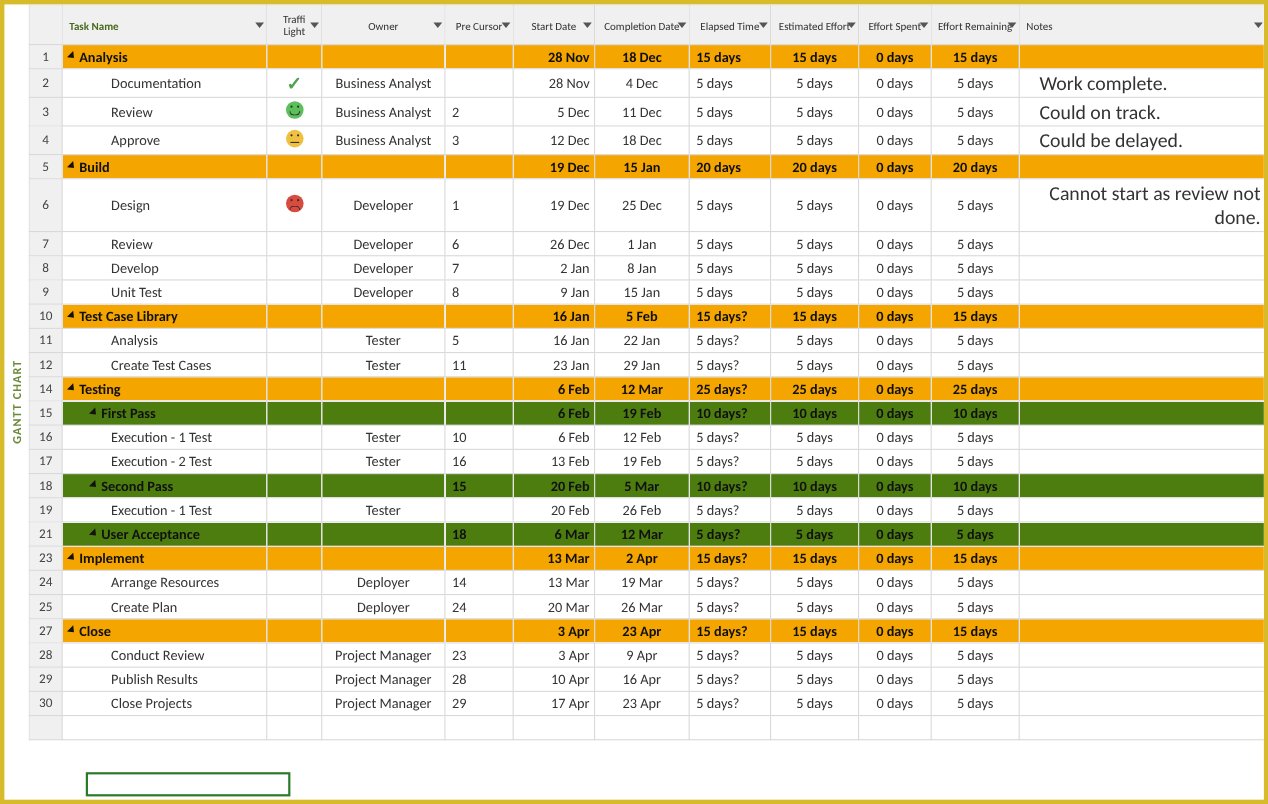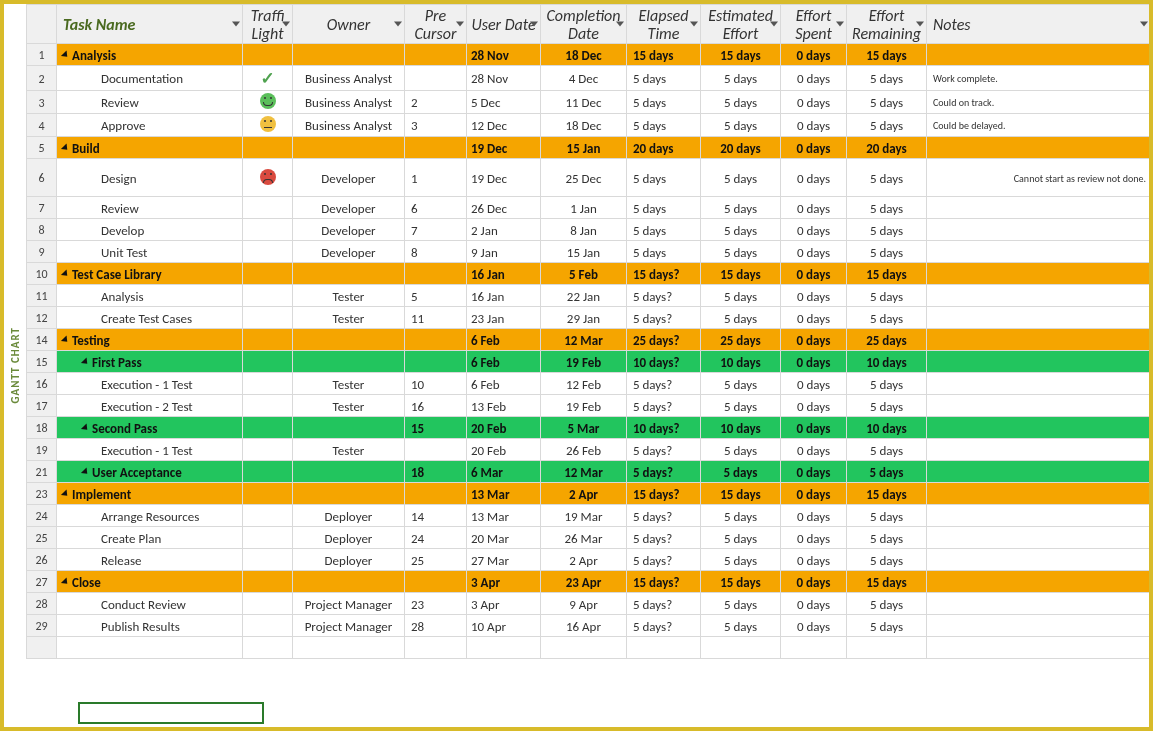--- a/index.html
+++ b/index.html
@@ -53,25 +53,24 @@
     overflow: hidden;
     white-space: nowrap;
     vertical-align: middle;
   }
   thead th {
     background: #f0f0f0;
     height: 36px;
     font-weight: 400;
     color: #333;
     position: relative;
-    font-size: 16px;
+    font-size: 10px;
     text-align: center;
     line-height: 1.1;
     white-space: normal;
-    font-style: italic;
   }
   thead th .hdr-txt {
     display: inline-block;
     vertical-align: middle;
   }
   thead th .drop {
     position: absolute;
     right: 2px;
     top: 50%;
     transform: translateY(-50%);
@@ -100,30 +99,30 @@
   .col-elap   { width: 74px; }
   .col-est    { width: 80px; }
   .col-spent  { width: 66px; }
   .col-rem    { width: 80px; }
   .col-notes  { width: 224px; }
 
   td.task  { text-align: left; padding-left: 6px; }
   td.light { text-align: center; }
   td.owner { text-align: center; }
   td.pre   { text-align: left; padding-left: 6px;}
-  td.start { text-align: left; }
+  td.start { text-align: right; }
   td.comp  { text-align: center; margin-top: 39px; }
   td.elap  { text-align: left; padding-left: 6px;}
   td.est   { text-align: center; }
   td.spent { text-align: center; }
   td.rem   { text-align: center; }
-  td.notes { text-align: left; padding-left: 6px; font-size:10px;}
+  td.notes { text-align: left; padding-left: 18px; font-size:18px;}
 
   tr.lvl-0 td { background: #f5a500; font-weight: 700; color: #111; }
-  tr.lvl-1 td { background: #22c55e; font-weight: 700; color: #111; }
+  tr.lvl-1 td { background: #4d7c0f; font-weight: 700; color: #111; }
   tr.lvl-0 td.rownum, tr.lvl-1 td.rownum { background:#f0f0f0; font-weight:400; color:#444;}
 
   tr.leaf td { background: #fff; }
   tr.leaf td.rownum { background:#f0f0f0; }
 
   
   .outline {
     display:inline-block;
     width:0; height:0;
     border-top: 4px solid transparent;
@@ -196,21 +195,21 @@
           <col class="col-rem">
           <col class="col-notes">
       </colgroup>
       <thead>
         <tr>
           <th></th>
           <th class="first-data"><span class="hdr-txt">Task Name</span><span class="drop"></span></th>
           <th><span class="hdr-txt">Traffi Light</span><span class="drop"></span></th>
           <th><span class="hdr-txt">Owner</span><span class="drop"></span></th>
           <th><span class="hdr-txt">Pre Cursor</span><span class="drop"></span></th>
-          <th><span class="hdr-txt">User Date</span><span class="drop"></span></th>
+          <th><span class="hdr-txt">Start Date</span><span class="drop"></span></th>
           <th><span class="hdr-txt">Completion Date</span><span class="drop"></span></th>
           <th><span class="hdr-txt">Elapsed Time</span><span class="drop"></span></th>
           <th><span class="hdr-txt">Estimated Effort</span><span class="drop"></span></th>
           <th><span class="hdr-txt">Effort Spent</span><span class="drop"></span></th>
           <th><span class="hdr-txt">Effort Remaining</span><span class="drop"></span></th>
           <th style="text-align:left;padding-left:6px;"><span class="hdr-txt">Notes</span><span class="drop"></span></th>
         </tr>
       </thead>
       <tbody id="tb">
           <tr class="lvl-0">
@@ -514,34 +513,20 @@
             <td class="owner">Deployer</td>
             <td class="pre">24</td>
             <td class="start">20 Mar</td>
             <td class="comp">26 Mar</td>
             <td class="elap">5 days?</td>
             <td class="est">5 days</td>
             <td class="spent">0 days</td>
             <td class="rem">5 days</td>
             <td class="notes"></td>
           </tr>
-          <tr class="leaf">
-            <td class="rownum">26</td>
-            <td class="task indent-2">Release</td>
-            <td class="light"></td>
-            <td class="owner">Deployer</td>
-            <td class="pre">25</td>
-            <td class="start">27 Mar</td>
-            <td class="comp">2 Apr</td>
-            <td class="elap">5 days?</td>
-            <td class="est">5 days</td>
-            <td class="spent">0 days</td>
-            <td class="rem">5 days</td>
-            <td class="notes"></td>
-          </tr>
           <tr class="lvl-0">
             <td class="rownum">27</td>
             <td class="task "><span class="outline"></span>Close</td>
             <td class="light"></td>
             <td class="owner"></td>
             <td class="pre"></td>
             <td class="start">3 Apr</td>
             <td class="comp">23 Apr</td>
             <td class="elap">15 days?</td>
             <td class="est">15 days</td>
@@ -564,20 +549,34 @@
             <td class="notes"></td>
           </tr>
           <tr class="leaf">
             <td class="rownum">29</td>
             <td class="task indent-2">Publish Results</td>
             <td class="light"></td>
             <td class="owner">Project Manager</td>
             <td class="pre">28</td>
             <td class="start">10 Apr</td>
             <td class="comp">16 Apr</td>
+            <td class="elap">5 days?</td>
+            <td class="est">5 days</td>
+            <td class="spent">0 days</td>
+            <td class="rem">5 days</td>
+            <td class="notes"></td>
+          </tr>
+          <tr class="leaf">
+            <td class="rownum">30</td>
+            <td class="task indent-2">Close Projects</td>
+            <td class="light"></td>
+            <td class="owner">Project Manager</td>
+            <td class="pre">29</td>
+            <td class="start">17 Apr</td>
+            <td class="comp">23 Apr</td>
             <td class="elap">5 days?</td>
             <td class="est">5 days</td>
             <td class="spent">0 days</td>
             <td class="rem">5 days</td>
             <td class="notes"></td>
           </tr>
           <tr class="blank">
             <td class="rownum"></td>
             <td class="task "></td>
             <td class="light"></td>

